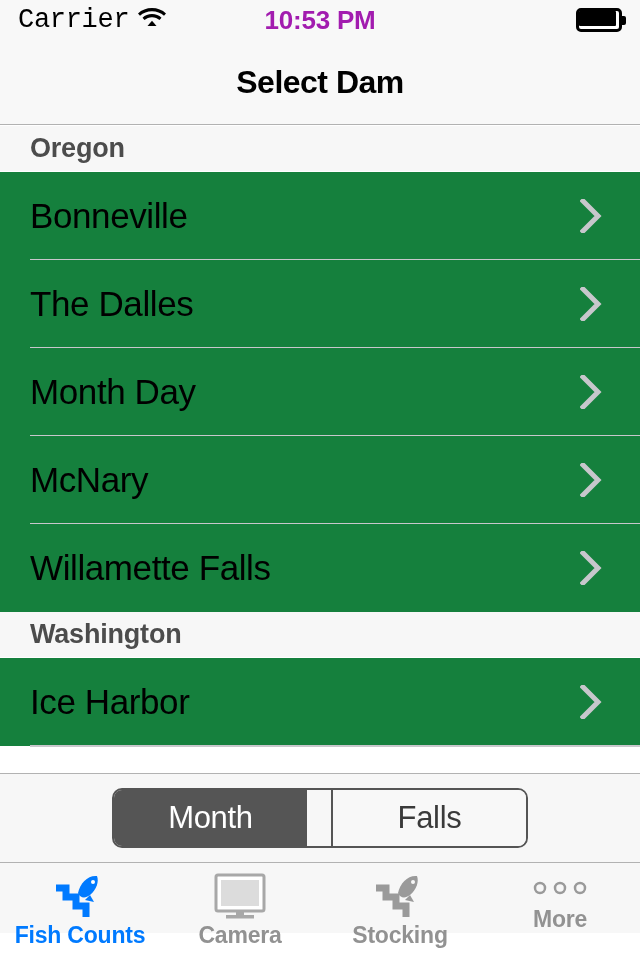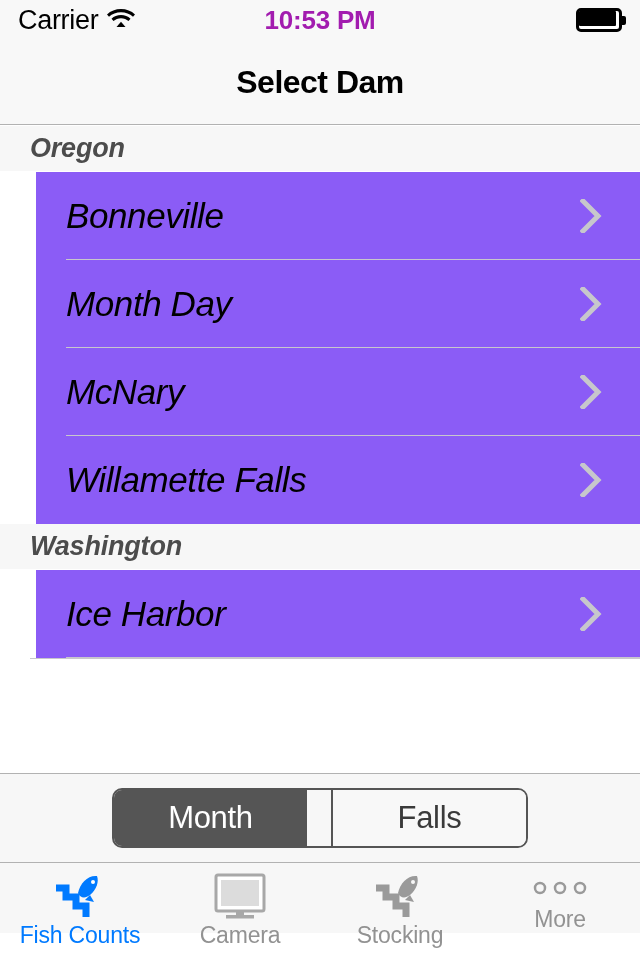--- a/index.html
+++ b/index.html
@@ -13,21 +13,21 @@
   #screen { position:relative; width:640px; height:960px; background:#ffffff; }
 
   
   .status-bar {
     position:absolute; top:0; left:0; width:640px; height:40px;
     background:#f8f8f8;
     display:flex; align-items:center;
   }
   .status-left {
     position:absolute; left:18px; top:0; height:40px;
-    display:flex; align-items:center; gap:9px;
+    display:flex; align-items:center; gap:9px;font-family:Liberation Mono, monospace;
   }
   .carrier-text { font-size:27px; color:#000; letter-spacing:-0.3px; }
   .wifi-icon { display:block; }
   .status-time {
     position:absolute; left:0; width:640px; text-align:center; top:0;
     line-height:40px; font-size:26px; font-weight:bold; color:#a21caf;
     letter-spacing:-0.2px;
   }
   .status-right { position:absolute; right:14px; top:0; height:40px; display:flex; align-items:center; }
   .battery { position:relative; width:50px; height:24px; }
@@ -45,35 +45,35 @@
     border-bottom:1px solid #b2b2b2;
     display:flex; align-items:center; justify-content:center;
   }
   .nav-title {
     font-size:32px; font-weight:bold; color:#000; letter-spacing:-0.5px;
   }
 
   
   .table-view {
     position:absolute; top:126px; left:0; width:640px; height:647px;
-    background:#ffffff; overflow:hidden;font-style:italic;
+    background:#ffffff; overflow:hidden;
   }
   .section-header {
     height:46px; background:#f7f7f7;
     display:flex; align-items:center;
     padding-left:30px;
     border-bottom:1px solid #ffffff;
   }
   .section-header-text {
     font-size:27px; font-weight:bold; color:#4c4c4c; letter-spacing:-0.2px;
   }
   .table-row {
-    position:relative; height:88px; background:#8b5cf6;
+    position:relative; height:88px; background:#15803d;
     display:flex; align-items:center;
-    padding-left:30px; padding-right:30px;margin-left:36px;
+    padding-left:30px; padding-right:30px;
   }
   .table-row .sep {
     position:absolute; left:30px; right:0; bottom:0; height:1px; background:#c8c7cc;
   }
   .row-label {
     font-size:35px; color:#000; letter-spacing:-0.4px; flex:1;
   }
   .chevron {
     width:22px; height:34px; flex:0 0 auto; margin-right:8px;
   }
@@ -105,20 +105,21 @@
   }
   .segment.selected { background:#555555; color:#ffffff; }
   .segment + .segment { border-left:2px solid #555555; }
 
   
   .tab-bar {
     position:absolute; top:862px; left:0; width:640px; height:71px;
     background:#f7f7f7;
     border-top:1px solid #b2b2b2;
     display:flex;
+    font-weight:bold;
   }
   .tab-item {
     flex:1; display:flex; flex-direction:column;
     align-items:center; justify-content:flex-start;
     padding-top:8px; cursor:pointer;
   }
   .tab-icon {
     height:54px; display:flex; align-items:center; justify-content:center;
   }
   .tab-label {
@@ -165,20 +166,29 @@
     <div class="table-row">
       <span class="row-label">Bonneville</span>
       <span class="chevron">
         <svg width="22" height="34" viewBox="0 0 22 34">
             <path d="M3 2 L18 17 L3 32" stroke="#c7c7cc" stroke-width="5" fill="none" stroke-linecap="square"></path>
           </svg>
       </span>
       <span class="sep"></span>
     </div>
 
+    <div class="table-row">
+      <span class="row-label">The Dalles</span>
+      <span class="chevron">
+        <svg width="22" height="34" viewBox="0 0 22 34">
+            <path d="M3 2 L18 17 L3 32" stroke="#c7c7cc" stroke-width="5" fill="none" stroke-linecap="square"></path>
+          </svg>
+      </span>
+      <span class="sep"></span>
+    </div>
 
     <div class="table-row">
       <span class="row-label">Month Day</span>
       <span class="chevron">
         <svg width="22" height="34" viewBox="0 0 22 34">
             <path d="M3 2 L18 17 L3 32" stroke="#c7c7cc" stroke-width="5" fill="none" stroke-linecap="square"></path>
           </svg>
       </span>
       <span class="sep"></span>
     </div>

